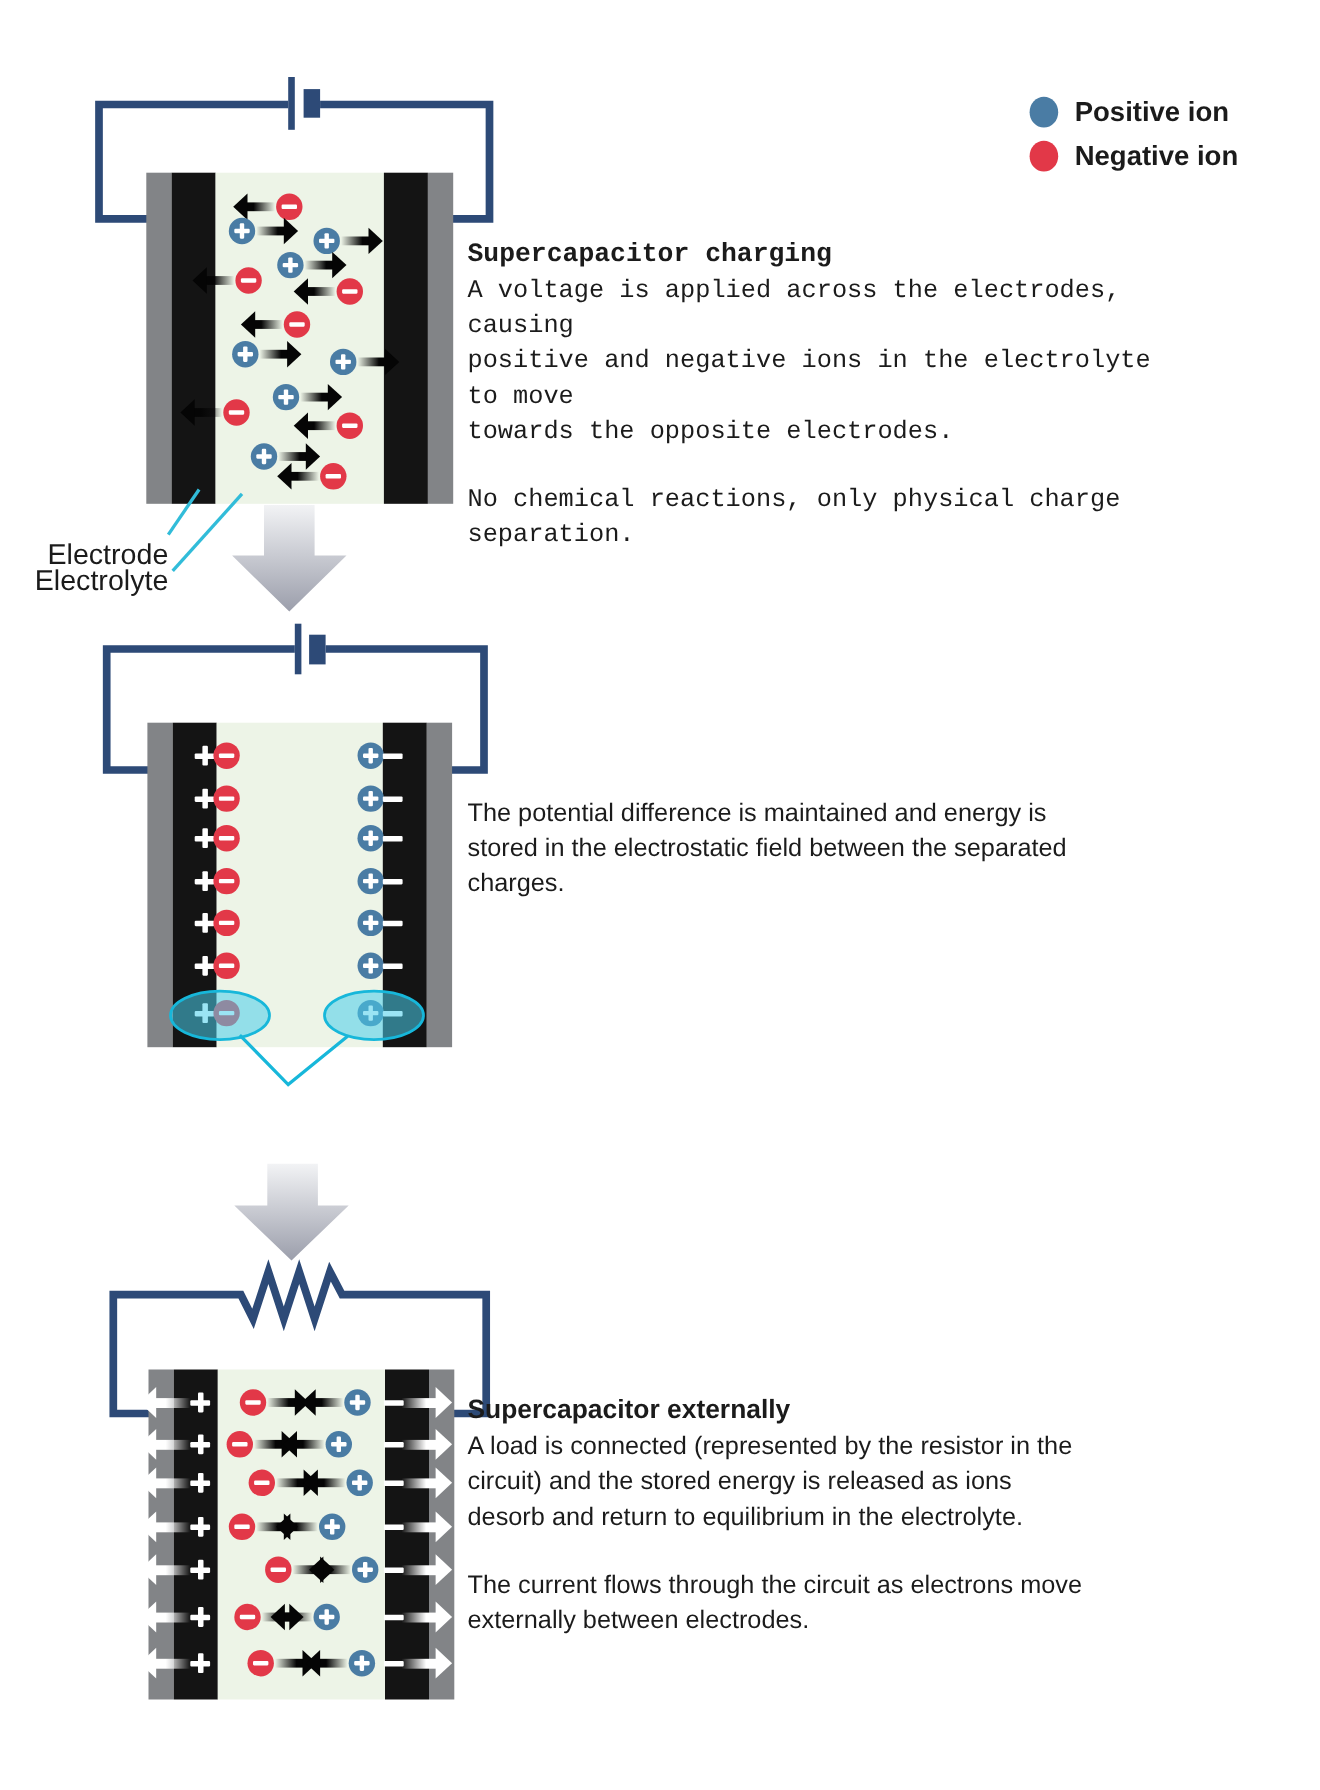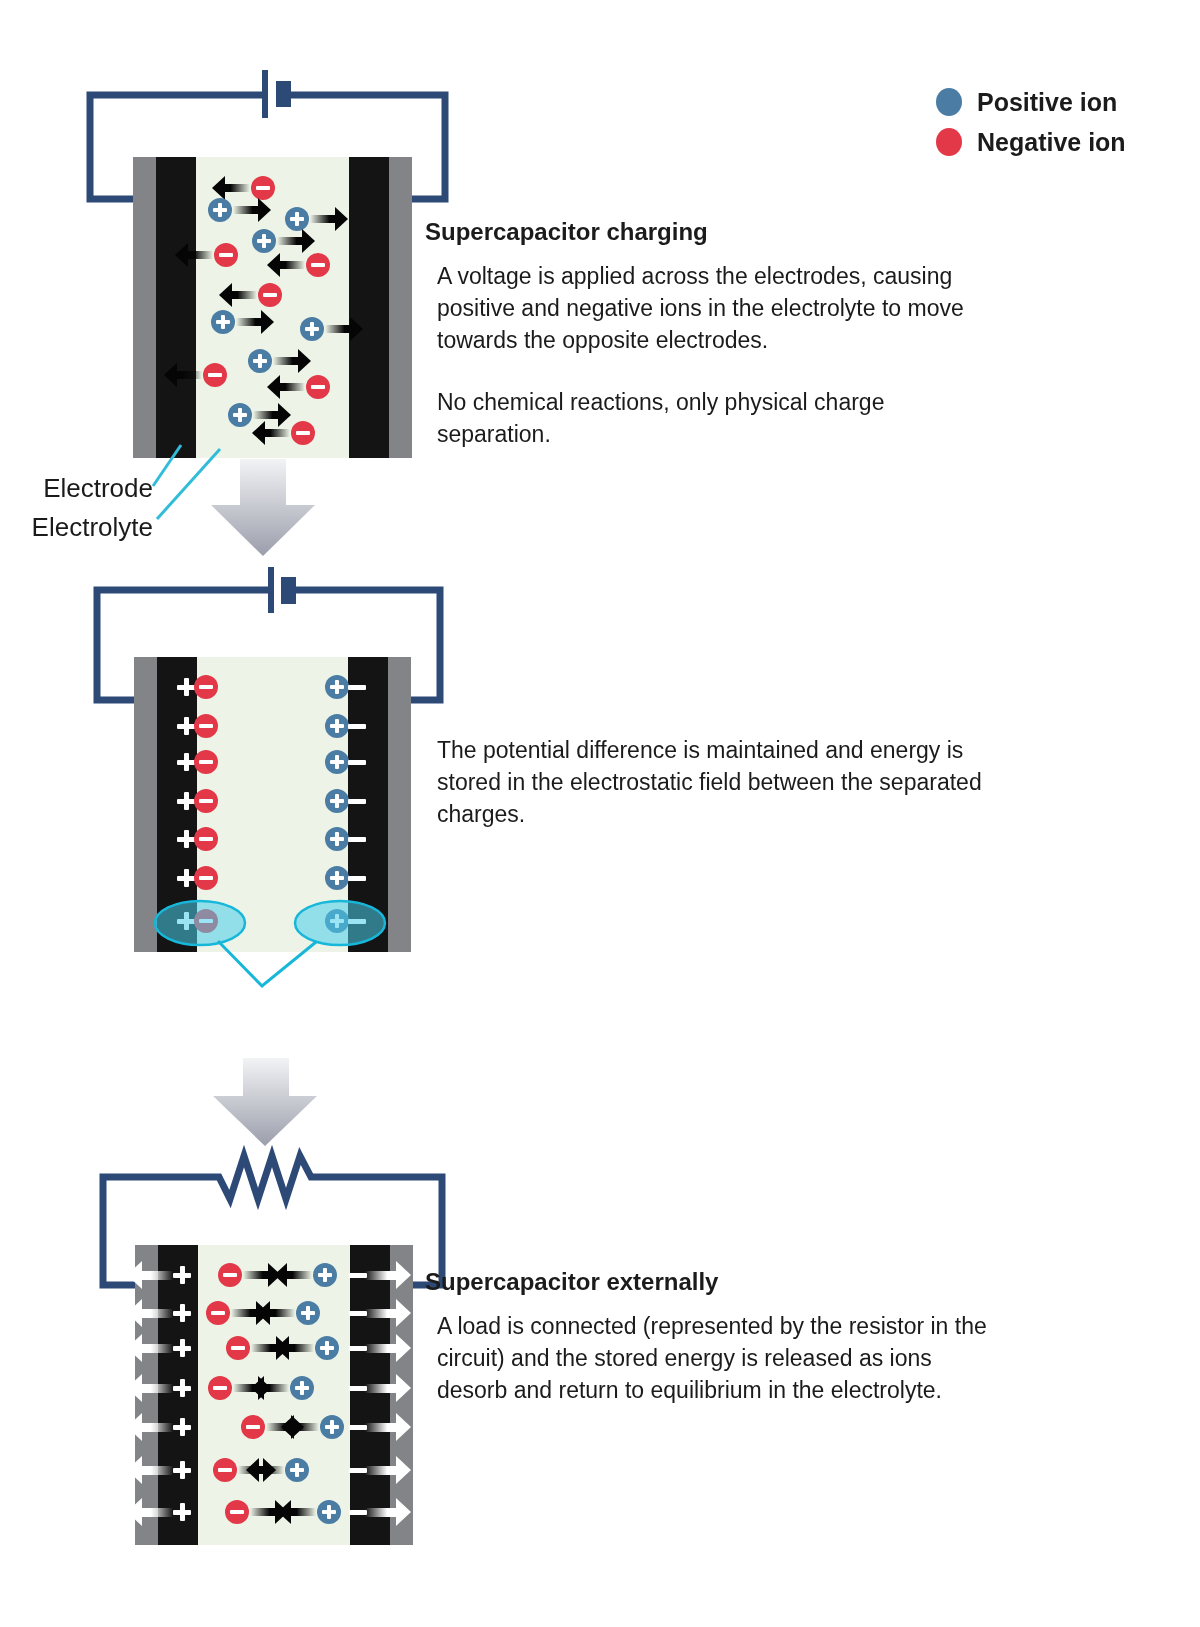--- a/index.html
+++ b/index.html
@@ -40,21 +40,21 @@
   .warr .sh{position:absolute;top:10px;width:32px;height:9px;}
   .warr .hd{position:absolute;top:0;width:0;height:0;border-top:14px solid transparent;border-bottom:14px solid transparent;}
   .warr.left .sh{right:0;background:linear-gradient(to right,#ffffff 30%,rgba(255,255,255,0));}
   .warr.left .hd{left:0;border-right:15px solid #ffffff;}
   .warr.right .sh{left:0;background:linear-gradient(to left,#ffffff 30%,rgba(255,255,255,0));}
   .warr.right .hd{right:0;border-left:15px solid #ffffff;}
 
   
   .textblock{position:absolute;width:645px;z-index:3;font-size:23px;line-height:32px;}
   .textblock h3{margin:0;font-size:24px;line-height:32px;font-weight:bold;}
-  .textblock p{margin:12px;white-space:pre-line;}
+  .textblock p{margin:0;white-space:pre-line;}
   .textblock p + p{margin-top:30px;}
 
   
   .legend{position:absolute;left:936px;top:82px;z-index:3;}
   .legend-row{display:flex;align-items:center;height:40px;}
   .legend .dot{width:26px;height:28px;border-radius:50%;margin-right:15px;flex:0 0 auto;}
   .legend .dot.pos{background:var(--positive-ion,#4a7ca4);}
   .legend .dot.neg{background:var(--negative-ion,#e23848);}
   .legend .lbl{font-size:25px;font-weight:bold;}
 
@@ -372,36 +372,38 @@
     <div class="legend-row">
       <span class="dot pos"></span>
       <span class="lbl">Positive ion</span>
     </div>
     <div class="legend-row">
       <span class="dot neg"></span>
       <span class="lbl">Negative ion</span>
     </div>
   </div>
 
-  <div class="side-label" style="top:473px;">Electrode</div>
+  <div class="side-label" style="top:489px;">Electrode</div>
   <div class="side-label" style="top:512px;">Electrolyte</div>
 
-  <div class="textblock" style="left:425px;top:216px;">
+  <div class="textblock" style="left:425px;top:216px;font-family:Liberation Mono, monospace;">
     <h3>Supercapacitor charging</h3>
     <p>A voltage is applied across the electrodes, causing
 positive and negative ions in the electrolyte to move
 towards the opposite electrodes.</p>
     <p>No chemical reactions, only physical charge
 separation.</p>
   </div>
   <div class="textblock" style="left:425px;top:722px;">
     <p>The potential difference is maintained and energy is
 stored in the electrostatic field between the separated
 charges.</p>
   </div>
   <div class="textblock" style="left:425px;top:1266px;">
     <h3>Supercapacitor externally</h3>
     <p>A load is connected (represented by the resistor in the
 circuit) and the stored energy is released as ions
 desorb and return to equilibrium in the electrolyte.</p>
+    <p>The current flows through the circuit as electrons move
+externally between electrodes.</p>
   </div>
 
 </div>
 
 </body></html>

